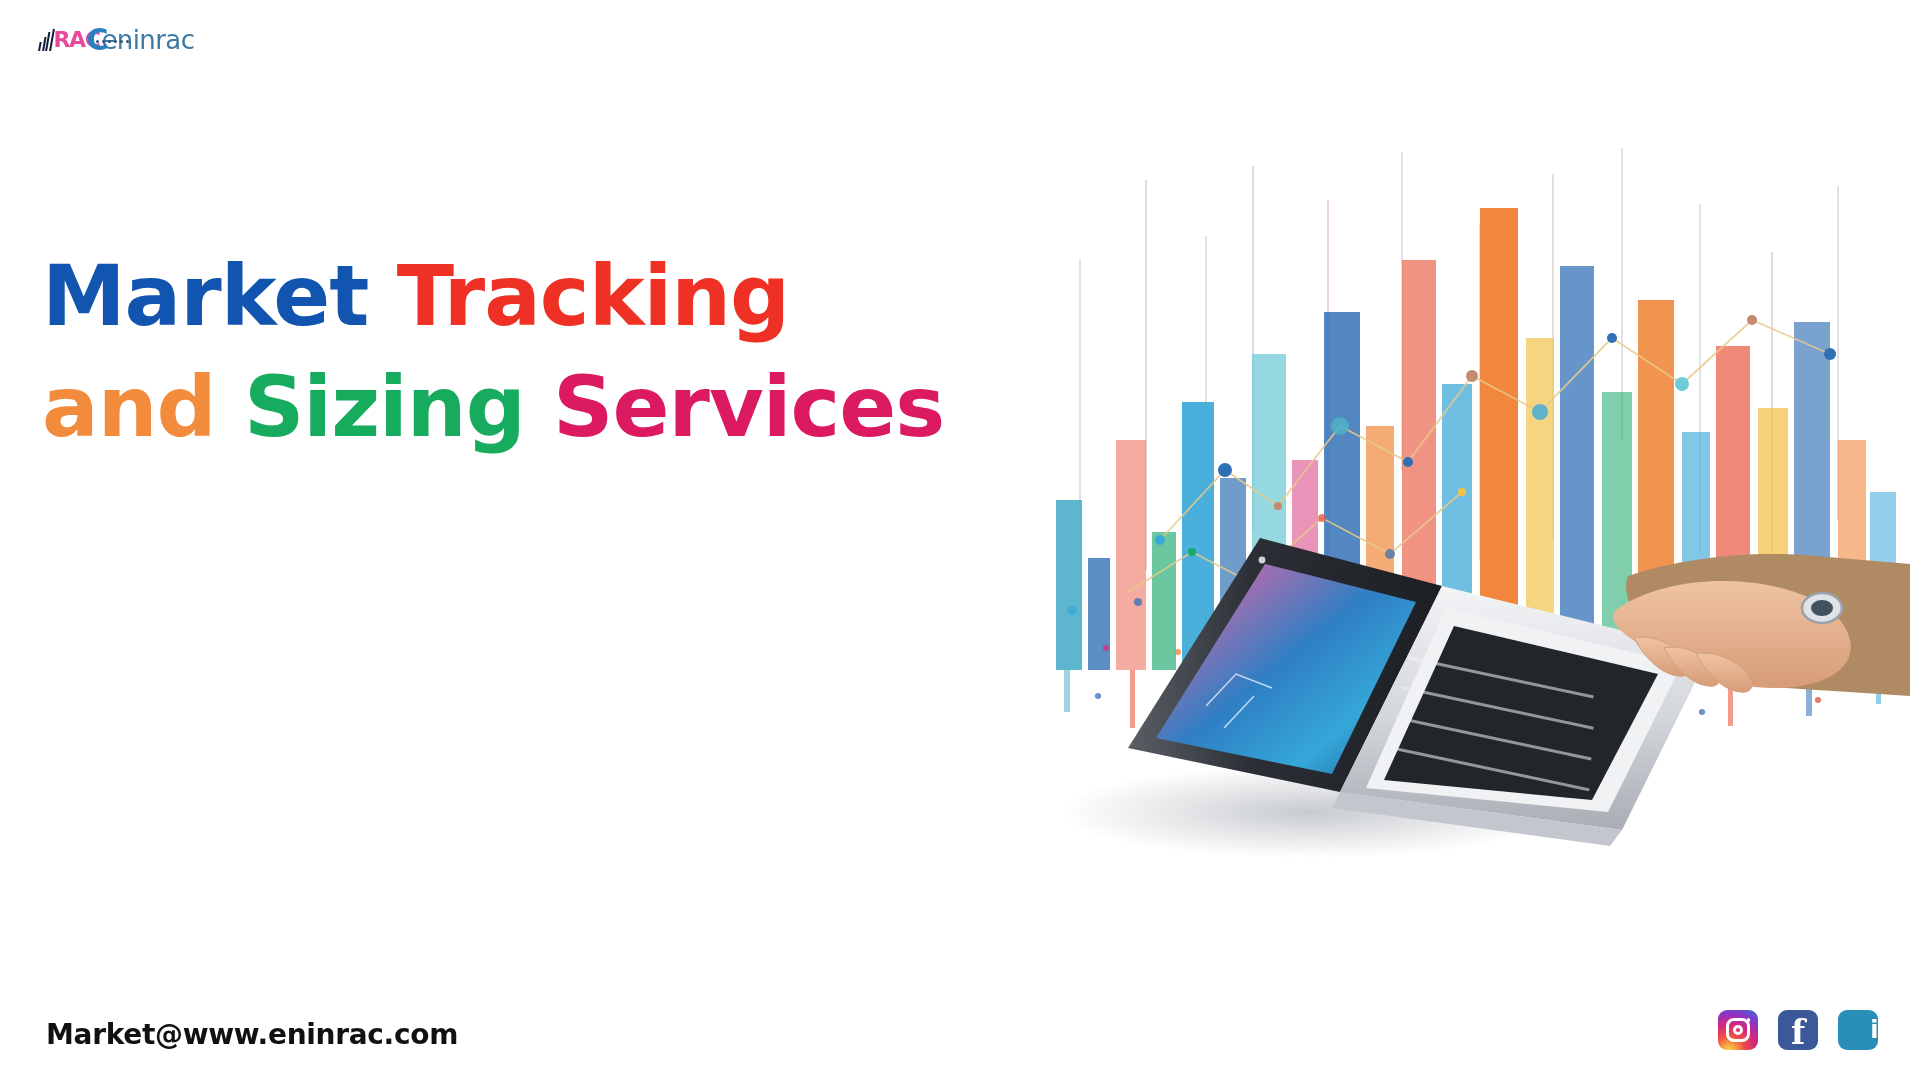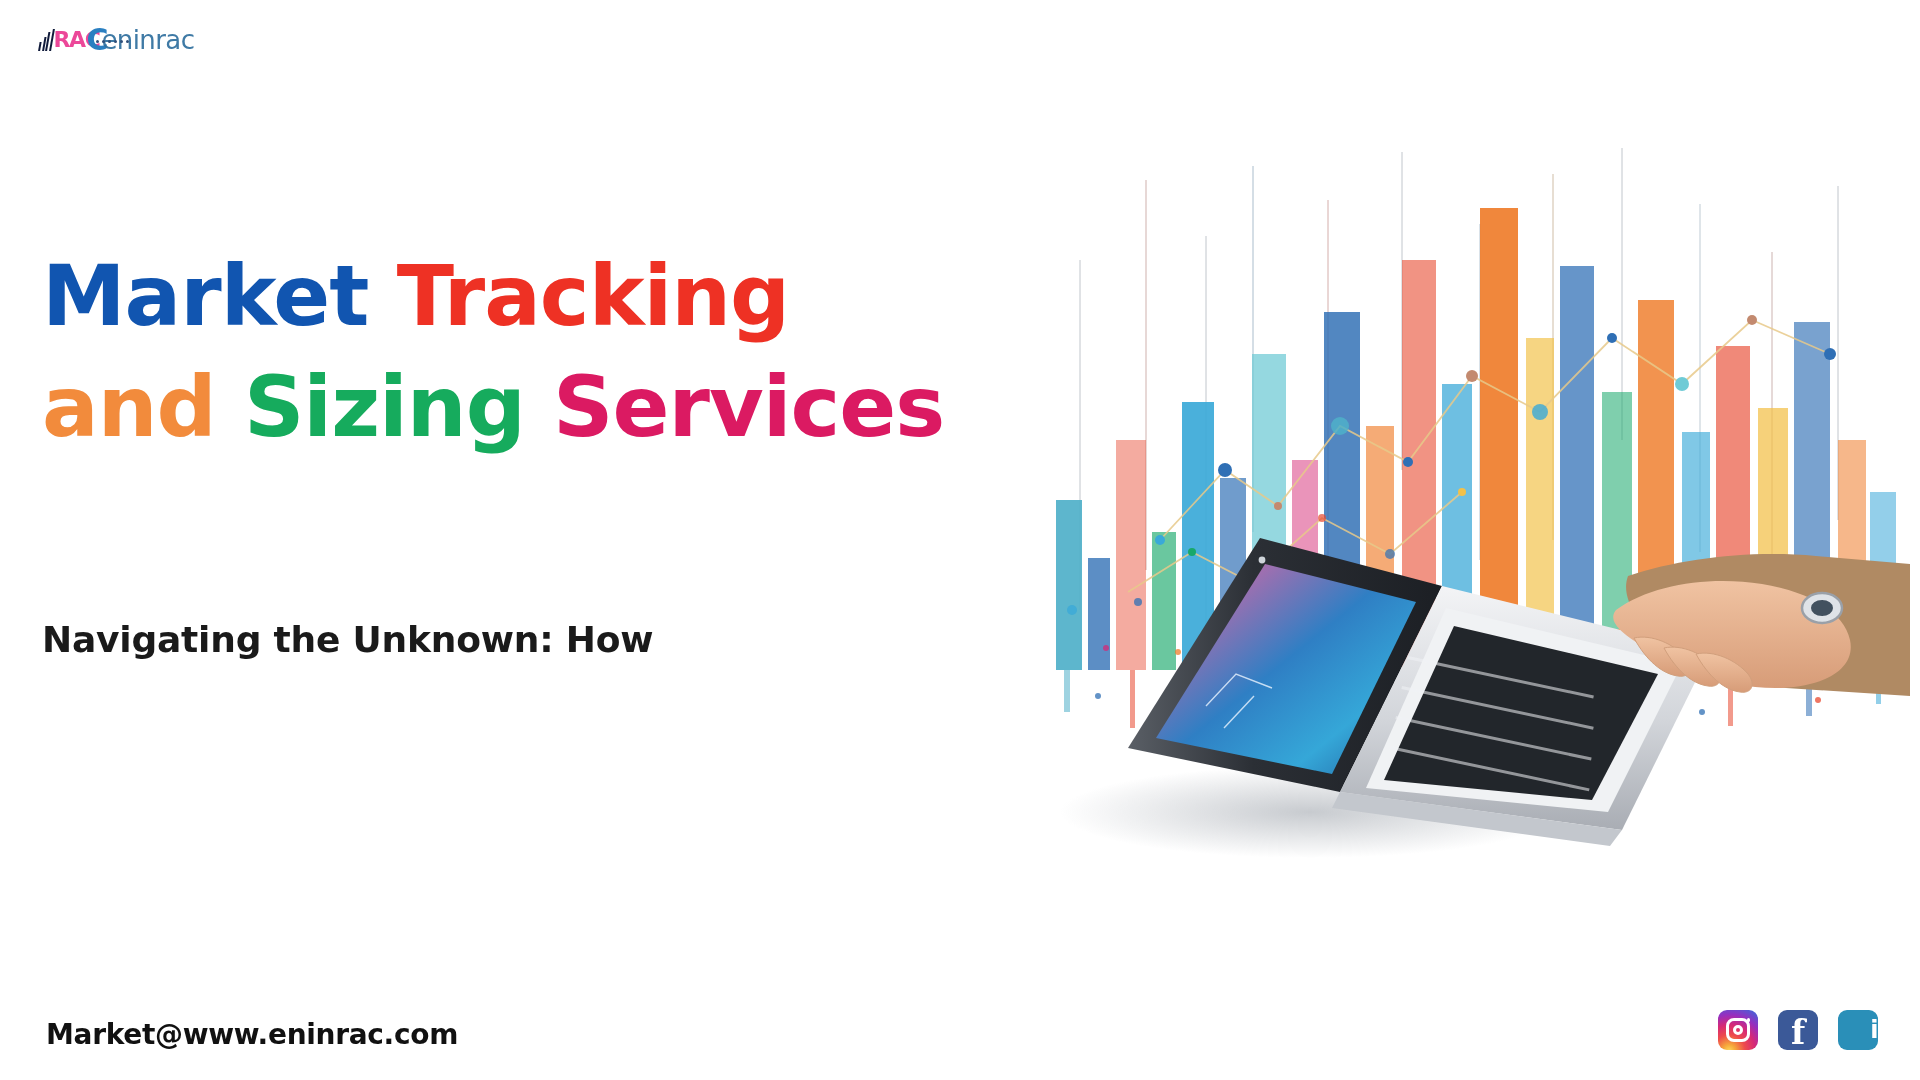--- a/index.html
+++ b/index.html
@@ -146,23 +146,20 @@
       <span class="c-red">Tracking</span>
     </span>
     <span class="ln">
       <span class="c-orange">and</span>
       <span class="c-green">Sizing</span>
       <span class="c-pink">Services</span>
     </span>
   </h1>
 
   <h2 id="subhead">
-    <span class="ln">
-      <span class="c-black">Navigating the Unknown: How</span>
-    </span>
   </h2>
 
   <div id="visit-url">Market@www.eninrac.com</div>
 
   <div id="social">
     <a class="soc soc-ig">
       <span class="ig-frame">
         <span class="ig-lens"></span>
       </span>
       <span class="ig-dot"></span>

